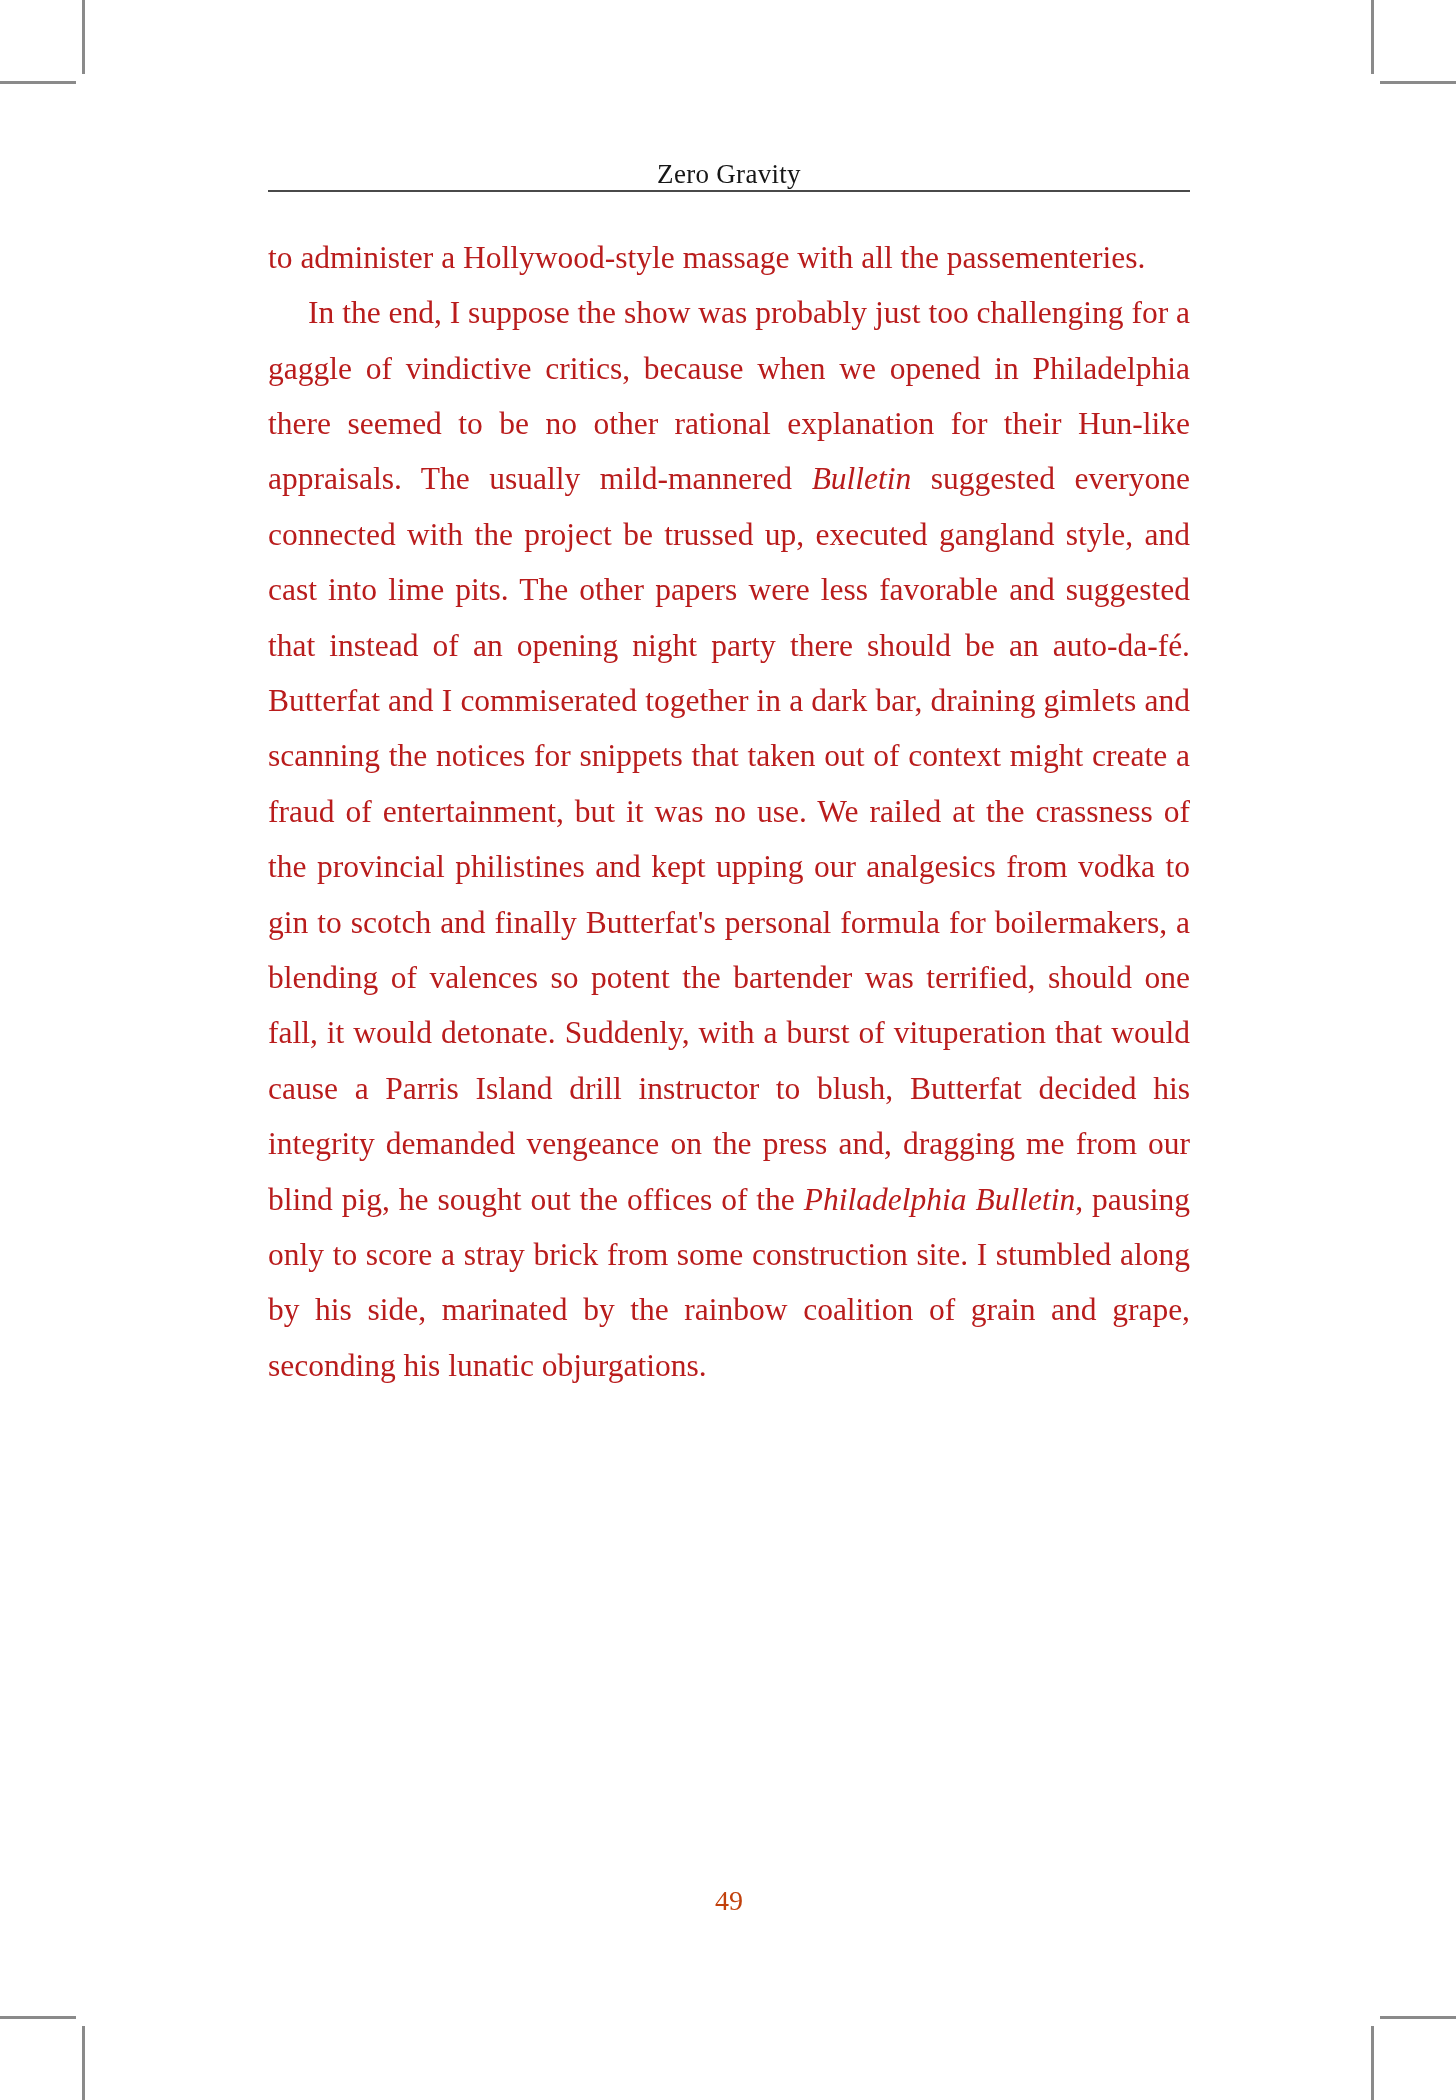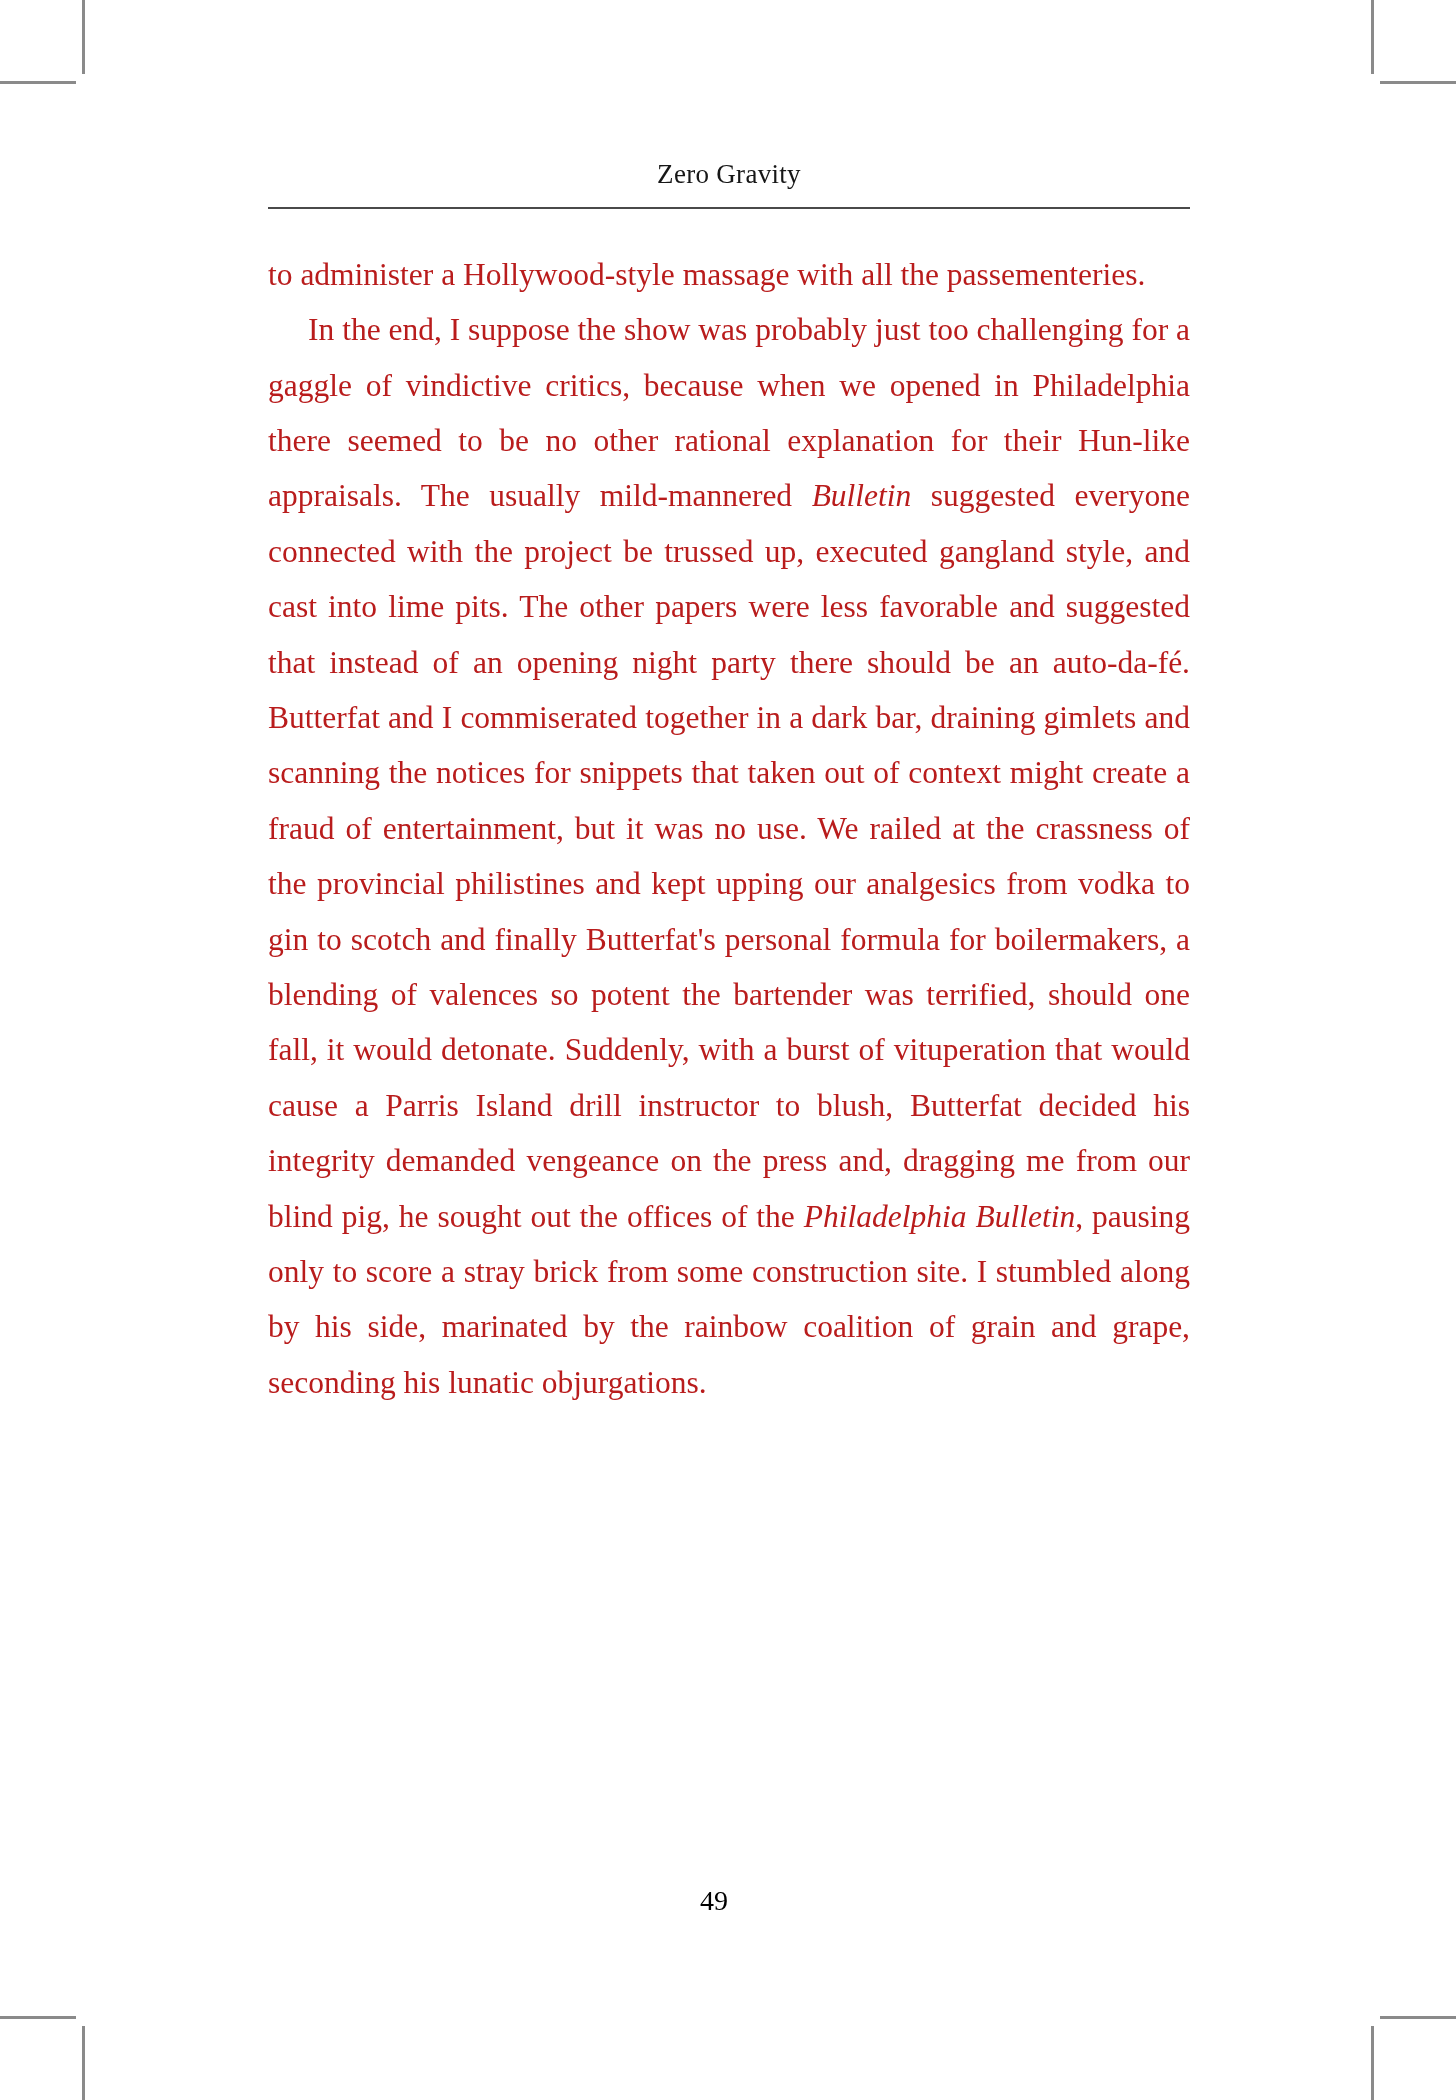--- a/index.html
+++ b/index.html
@@ -41,21 +41,21 @@
     left: 268px;
     top: 160px;
     width: 922px;
   }
 
   .running-head {
     text-align: center;
     font-size: 27px;
     letter-spacing: 0.3px;
     line-height: 1.1;
-    padding-bottom: 17px;
+    padding-bottom: 0;
     color: #171717;
   }
 
   .head-rule {
     height: 2px;
     background: #4a4a4a;
     width: 100%;
     margin-bottom: 38px;
   }
 
@@ -70,26 +70,26 @@
   }
   .body-copy p.indent {
     text-indent: 40px;
   }
   .body-copy em {
     font-style: italic;
   }
 
   .folio {
     position: absolute;
-    left: 253px;
+    left: 268px;
     width: 922px;
     top: 1885px;
     text-align: center;
     font-size: 28px;
-    color: #000000;
+    color: #c2410c;
   }
 </style>
 </head>
 <body>
 
 <div class="page">
 
   <div class="crop v tl-v"></div>
   <div class="crop h tl-h"></div>
   <div class="crop v tr-v"></div>

